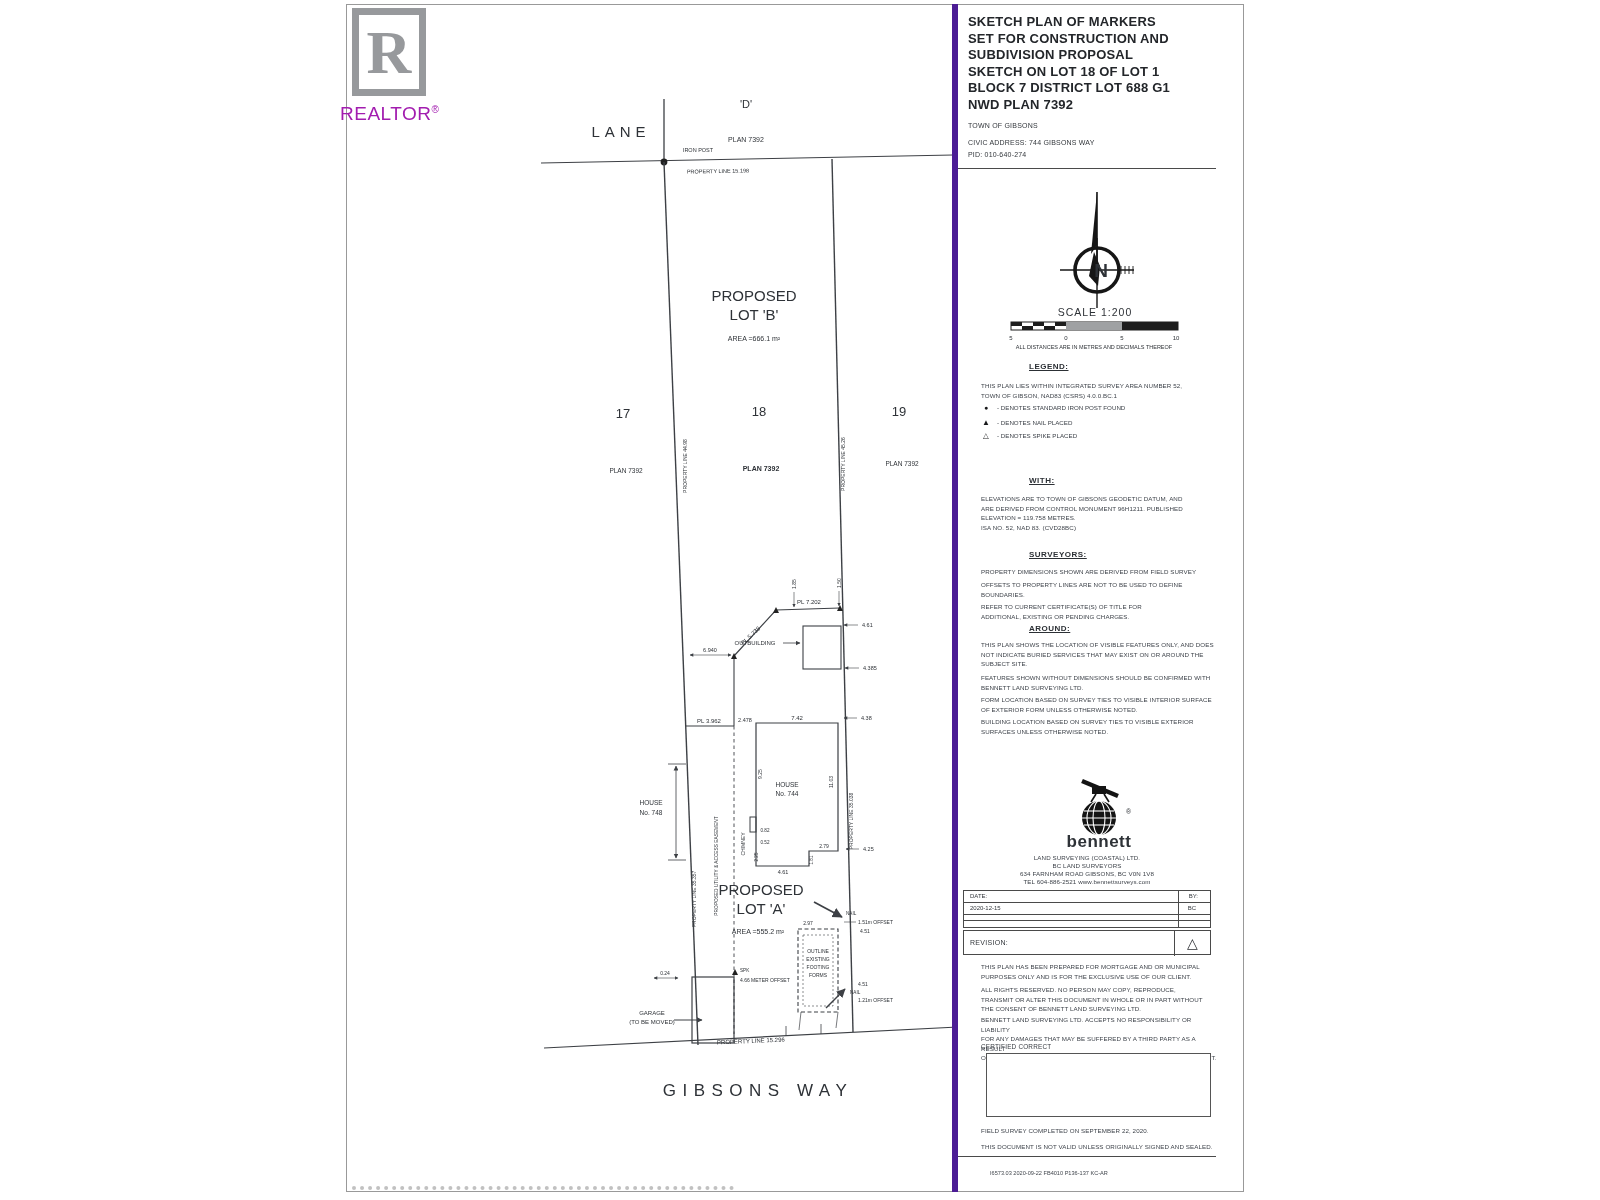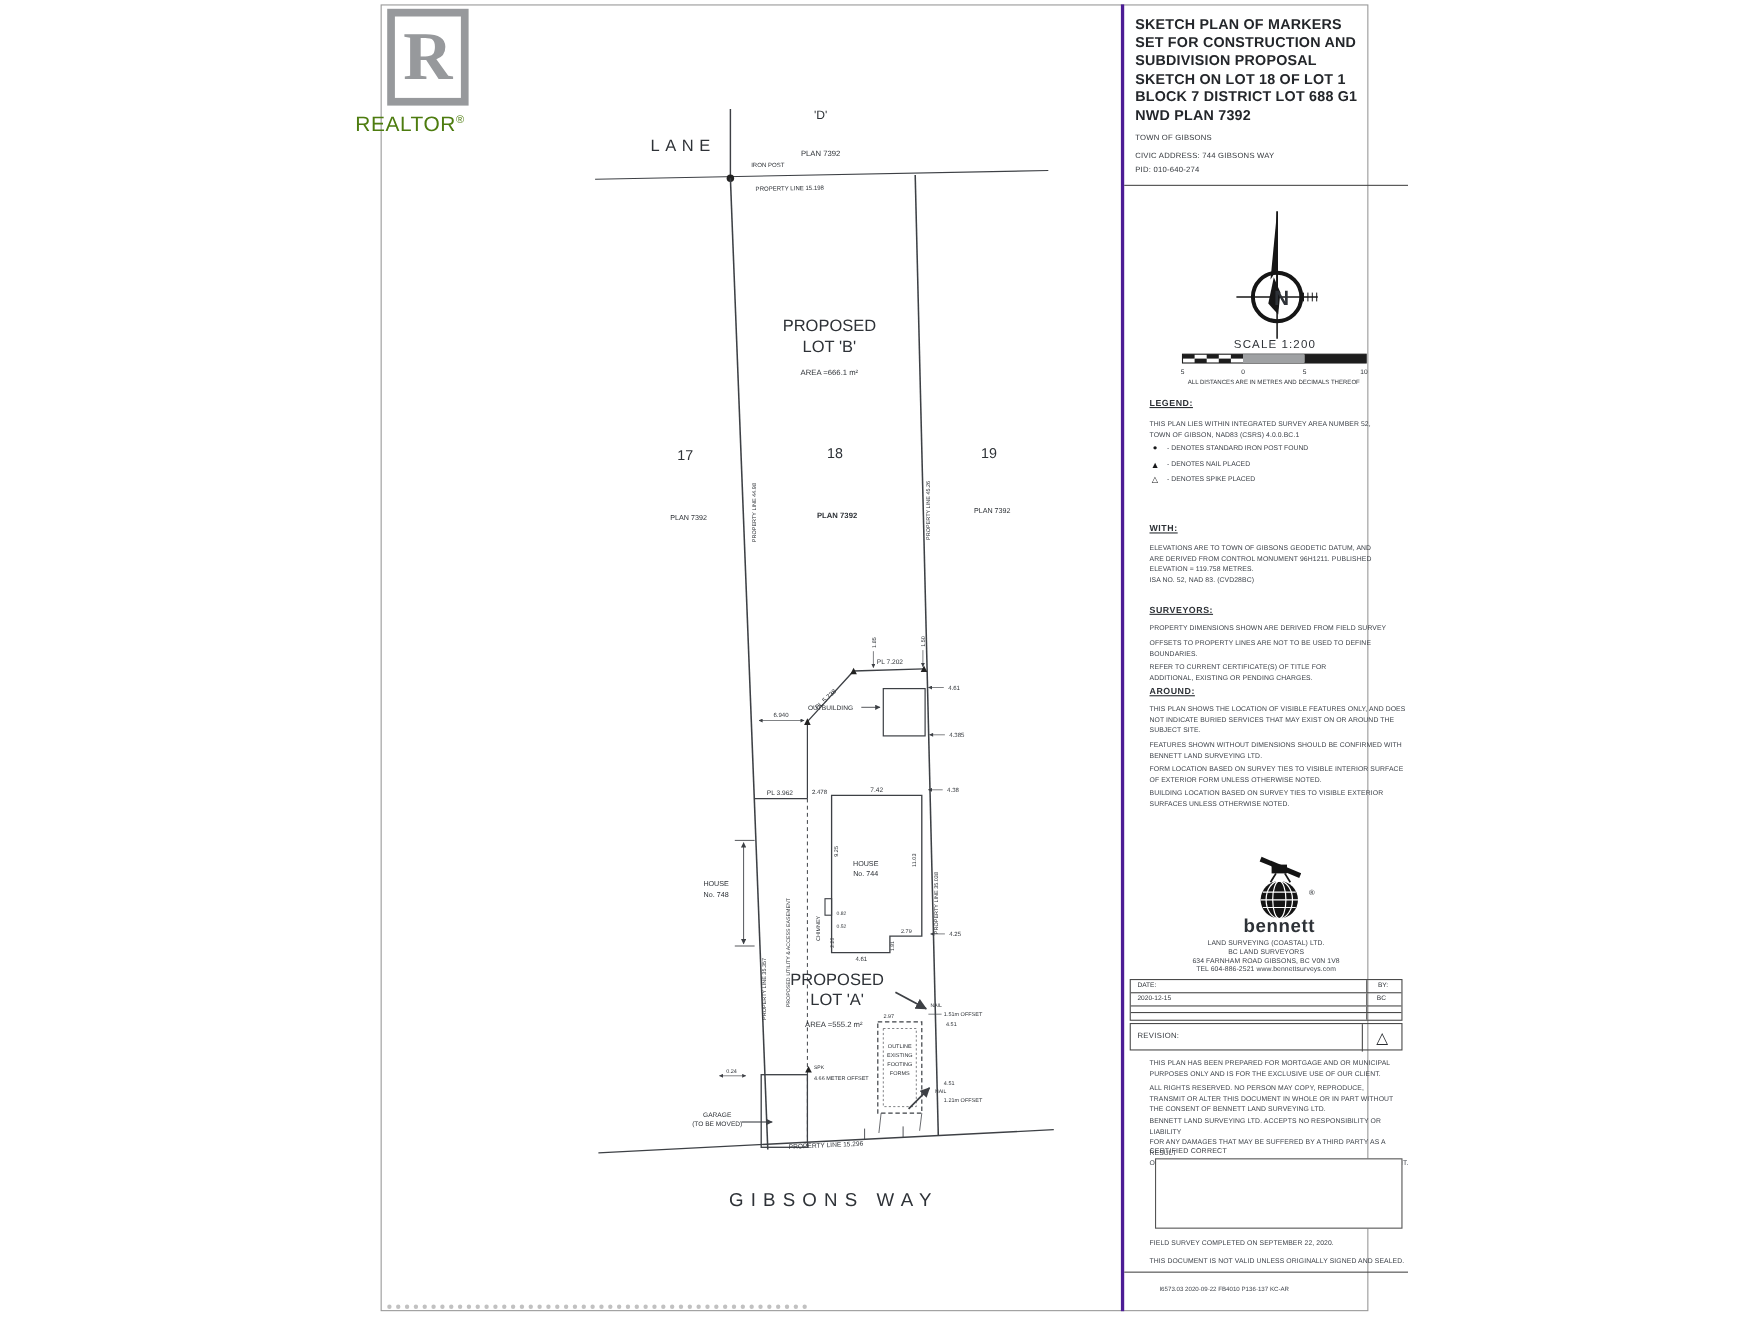--- a/index.html
+++ b/index.html
@@ -1,30 +1,30 @@
 <!DOCTYPE html>
 <html><head>
 <meta charset="utf-8">
 <style>
   html,body{margin:0;padding:0;background:#fff;}
   body{width:1600px;height:1200px;font-family:"Liberation Sans",sans-serif;}
   .stage{position:relative;width:1600px;height:1200px;background:#fff;overflow:hidden;}
   .sheet{position:absolute;left:346px;top:4px;width:898px;height:1188px;border:1px solid #999;box-sizing:border-box;}
-  .panel{position:absolute;left:1019px;top:4px;width:258px;height:1188px;border-left:3px solid #4c1d95;box-sizing:border-box;}
+  .panel{position:absolute;left:952px;top:4px;width:258px;height:1188px;border-left:6px solid #4c1d95;box-sizing:border-box;}
   .a{position:absolute;}
   
   .rbox{position:absolute;left:352px;top:8px;width:74px;height:88px;border:7px solid #97999c;box-sizing:border-box;
         display:flex;align-items:center;justify-content:center;}
   .rbox .r{font-family:"Liberation Serif",serif;font-weight:bold;font-size:62px;color:#97999c;line-height:1;}
-  .rlabel{position:absolute;left:323px;top:103px;width:120px;font-size:19px;color:#4d7c0f;letter-spacing:.5px;}
+  .rlabel{position:absolute;left:340px;top:103px;width:120px;font-size:19px;color:#a21caf;letter-spacing:.5px;}
   .rlabel sup{font-size:10px;}
   
   .h-title{font-weight:bold;font-size:13px;line-height:16.5px;color:#23262a;white-space:pre-line;letter-spacing:.2px;}
   .t7{font-size:7px;color:#33373c;letter-spacing:.2px;}
-  .sec-h{font-size:8px;font-weight:bold;text-decoration:underline;color:#2c3035;letter-spacing:.5px;}
+  .sec-h{font-size:8px;font-weight:bold;text-decoration:underline;color:#2c3035;letter-spacing:.5px;margin-left:48px;}
   .t6{font-size:6.2px;line-height:9.5px;color:#3e434a;white-space:pre-line;letter-spacing:.1px;}
   .t55{font-size:5.6px;color:#42474e;}
   .legend-row{display:flex;align-items:center;gap:6px;font-size:6.2px;color:#3e434a;}
   .legend-sym{width:10px;text-align:center;color:#17181a;}
   .hline{position:absolute;border-top:1px solid #4a4a4a;height:0;}
   .tbl{position:absolute;border:1px solid #4a4a4a;box-sizing:border-box;}
   .tbl .row{position:relative;border-bottom:1px solid #4a4a4a;box-sizing:border-box;}
   .tbl .row:last-child{border-bottom:none;}
   .bycol{position:absolute;top:0;bottom:0;right:0;width:32px;border-left:1px solid #4a4a4a;box-sizing:border-box;}
   .cellt{position:absolute;left:6px;top:2px;font-size:6px;color:#33373c;}

